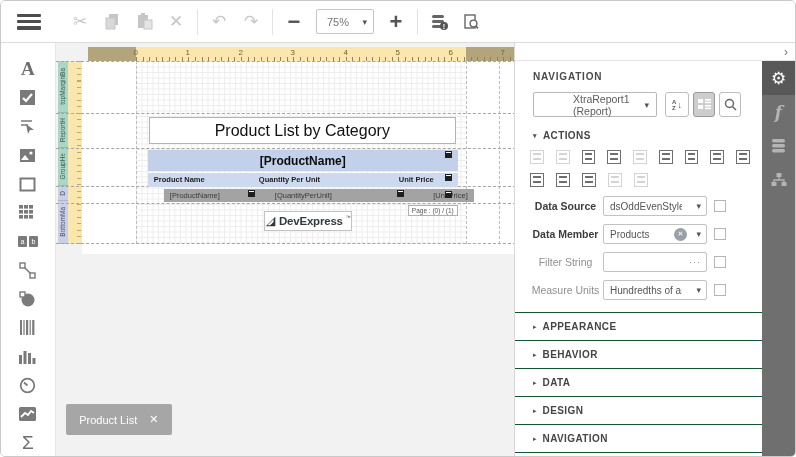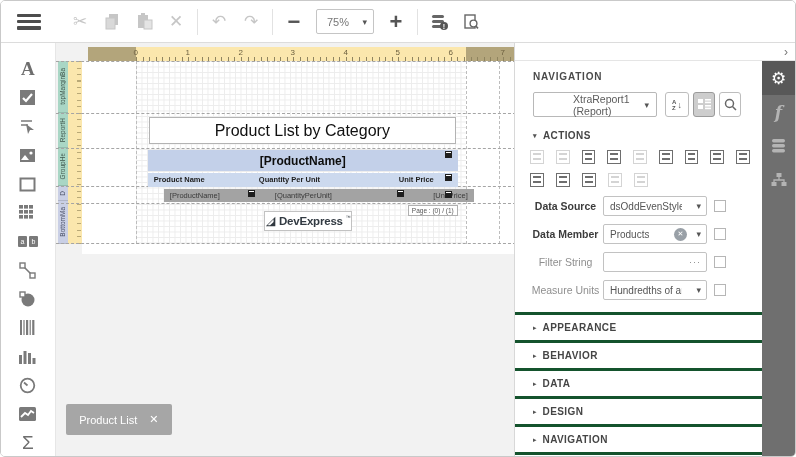--- a/index.html
+++ b/index.html
@@ -106,21 +106,21 @@
   .prow { display:flex; align-items:center; height:20px; margin:0 0 8px 13px; }
   .plabel { width:75px; font-size:10.5px; color:#8f8f8f; }
   .plabel.bold { color:#3c3c3c; font-weight:bold; }
   .pctrl { position:relative; width:104px; height:20px; border:1px solid #c2c2c2; border-radius:2px; background:#fff; display:flex; align-items:center; cursor:pointer; }
   .pctrl .val { font-size:10px; color:#555; padding-left:6px; white-space:nowrap; overflow:hidden; max-width:78px; }
   .pctrl .caret { position:absolute; right:5px; font-size:9px; color:#555; }
   .pctrl .clear { position:absolute; right:19px; width:13px; height:13px; border-radius:50%; background:#99a0a7; color:#fff; font-size:7px; display:flex; align-items:center; justify-content:center; }
   .pctrl .dots { position:absolute; right:5px; font-size:9px; color:#888; letter-spacing:1px; }
   .pcheck { width:12px; height:12px; border:1px solid #b6b6b6; margin-left:7px; background:#fff; cursor:pointer; }
   .sections { margin-top:12px; }
-  .sect { height:28px; border-top:3px solid #14532d; display:flex; align-items:center; padding-left:18px; cursor:pointer; }
+  .sect { height:28px; border-top:1px solid #14532d; display:flex; align-items:center; padding-left:18px; cursor:pointer; }
   .sect .car { font-size:7px; color:#555; margin-right:6px; }
   .sect .lbl { font-size:10px; font-weight:bold; letter-spacing:.4px; color:#454545; }
 
   
   .strip { width:34px; background:#6f6f6f; display:flex; flex-direction:column; }
   .strip-item { height:34px; display:flex; align-items:center; justify-content:center; color:#b4b4b4; cursor:pointer; }
   .strip-item.active { background:#585858; color:#fff; }
   .gear-glyph { font-size:17px; line-height:1; }
   .f-glyph { font-family:"DejaVu Serif", serif; font-style:italic; font-weight:bold; font-size:17px; }
 </style>

